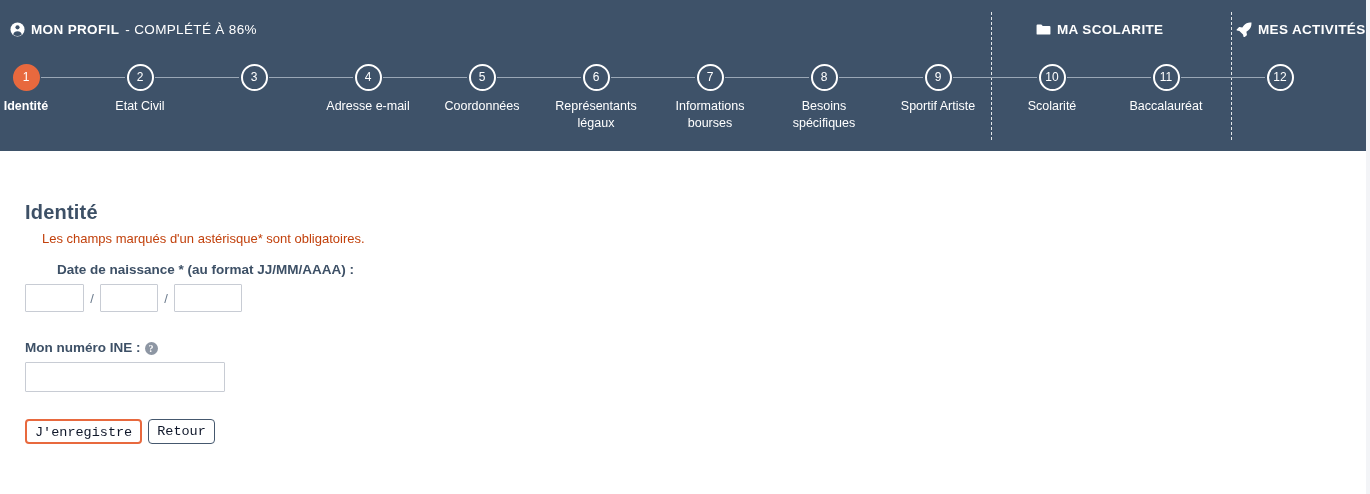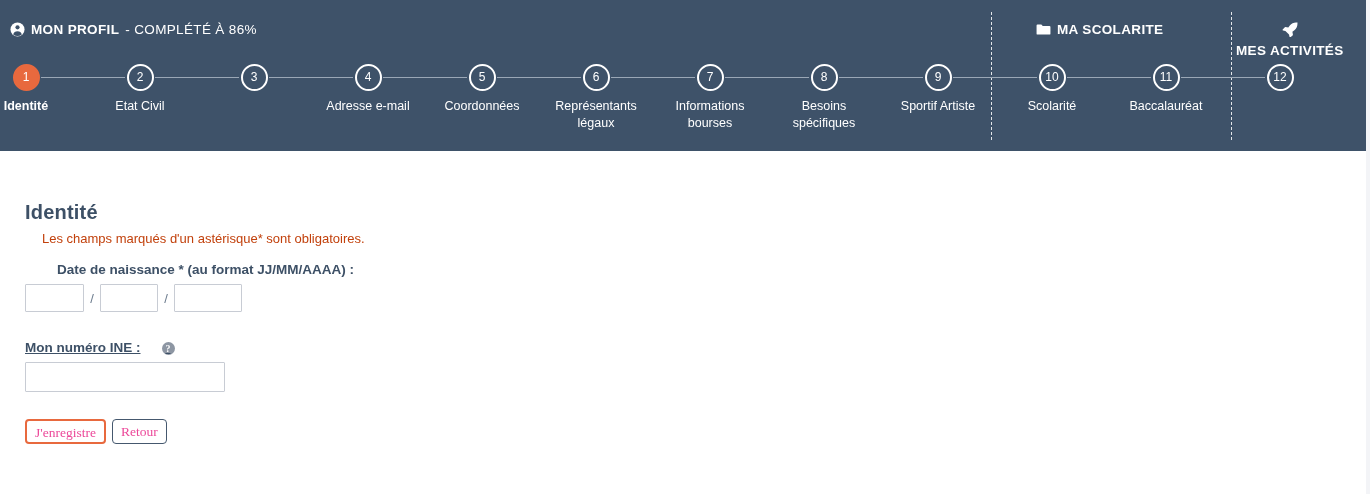--- a/index.html
+++ b/index.html
@@ -53,21 +53,21 @@
     white-space: nowrap;
     display: flex;
     align-items: center;
     gap: 6px;
   }
   .header-section .sec-label-light {
     font-weight: normal;
   }
   .sec-profil { left: 10px; }
   .sec-scol  { left: 1036px; }
-  .sec-act   { left: 1236px; flex-direction: column; }
+  .sec-act   { left: 1236px; }
 
   .sec-icon {
     display: inline-block;
     line-height: 0;
   }
   .sec-icon svg { display: block; }
 
   .vdash {
     position: absolute;
     top: 12px;
@@ -157,21 +157,21 @@
     font-size: 13px;
     color: #c2410c;
   }
   .field-label {
     position: absolute;
     font-size: 13.5px;
     font-weight: bold;
     color: #3d5066;
   }
   .label-dob { left: 25px; top: 111px; padding-left: 32px; }
-  .label-ine { left: 25px; top: 189px; display: flex; align-items: center; gap: 21px; text-decoration: underline; }
+  .label-ine { left: 25px; top: 189px; display: flex; align-items: center; gap: 4px; }
 
   .help-icon {
     display: inline-block;
     width: 13px;
     height: 13px;
     border-radius: 50%;
     background: #8d96a3;
     color: #ffffff;
     font-size: 10px;
     font-weight: bold;
@@ -225,23 +225,23 @@
     left: 25px;
     top: 268px;
     display: flex;
     gap: 6px;
   }
   .btn {
     box-sizing: border-box;
     height: 25px;
     padding: 0 8px;
     background: #ffffff;
-    font-family: Liberation Serif, serif;
+    font-family: Liberation Mono, monospace;
     font-size: 13.5px;
-    color: #ec4899;
+    color: #0f172a;
     border-radius: 4px;
     cursor: pointer;
     line-height: 23px;
   }
   .btn-primary {
     border: 2px solid #e8693e;
   }
   .btn-secondary {
     border: 1px solid #45586e;
   }

